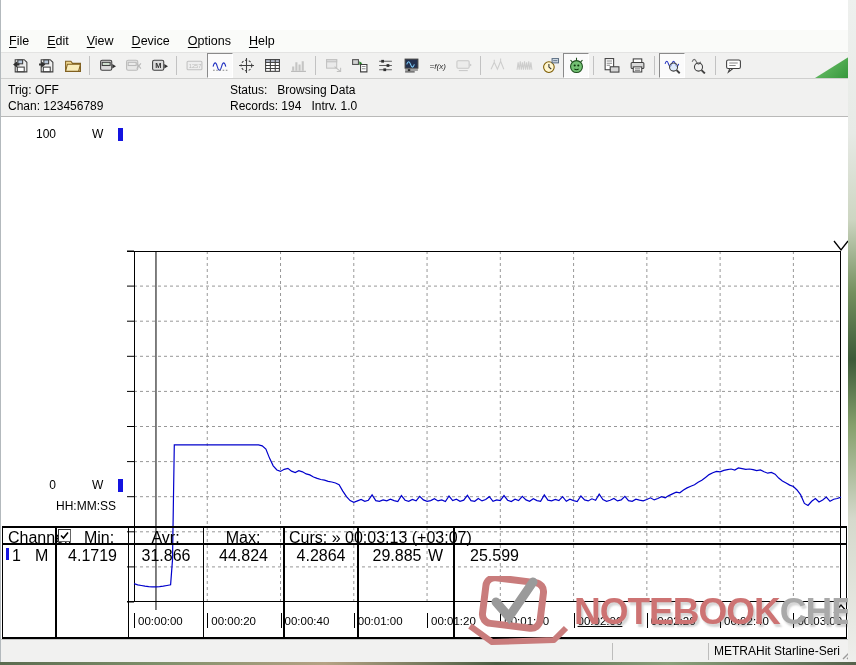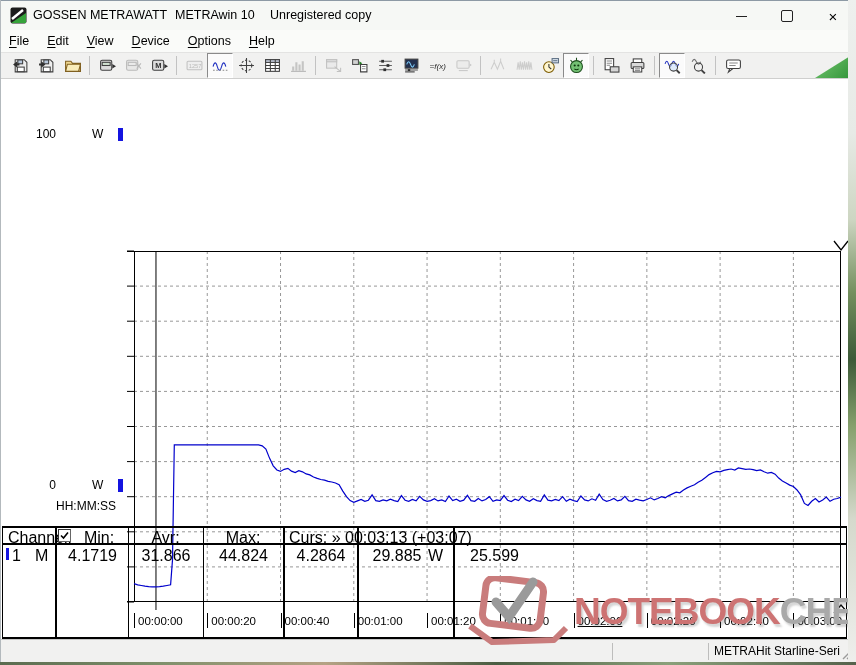--- a/index.html
+++ b/index.html
@@ -67,39 +67,20 @@
   #rightsliver{position:absolute;right:0;top:0;width:8px;height:665px;z-index:9;
     background:linear-gradient(#eef0ee 0%,#e7eae6 20%,#cdd6c2 33%,#74905e 44%,#3c5a38 54%,#85a06c 64%,#d5d9cc 78%,#efefed 100%);}
   #bottomsliver{position:absolute;left:0;top:662px;width:856px;height:3px;z-index:9;
     background:linear-gradient(90deg,#5a6b4f,#7d8f6a 18%,#b5a284 38%,#4a5d42 58%,#8aa07a 78%,#55624c);}
 </style>
 </head>
 <body>
 
 <div id="window">
 
-  <div id="titlebar">
-    <svg id="appicon" viewBox="0 0 17 17">
-      <rect x="0.5" y="0.5" width="16" height="16" rx="2" fill="#1b1b1b"></rect>
-      <path d="M1 16 L16 16 L16 6 Z" fill="#35a33a"></path>
-      <path d="M2 12 L13 3" stroke="#ffffff" stroke-width="2.4"></path>
-    </svg>
-    <span class="ttext" style="left:33px;">GOSSEN METRAWATT</span>
-    <span class="ttext" style="left:175px;">METRAwin 10</span>
-    <span class="ttext" style="left:270px;">Unregistered copy</span>
-    <div class="winbtn" id="btn-min">
-        <div class="bar"></div>
-      </div>
-    <div class="winbtn" id="btn-max">
-        <div class="box"></div>
-      </div>
-    <div class="winbtn" id="btn-close">
-        <span>×</span>
-      </div>
-  </div>
 
   <div id="menubar">
       <span class="menuitem"><u>F</u>ile</span>
       <span class="menuitem"><u>E</u>dit</span>
       <span class="menuitem"><u>V</u>iew</span>
       <span class="menuitem"><u>D</u>evice</span>
       <span class="menuitem"><u>O</u>ptions</span>
       <span class="menuitem"><u>H</u>elp</span>
     </div>
 
@@ -288,20 +269,26 @@
       <span class="tbi normal">
         <svg viewBox="0 0 16 16">
           <rect x="1.5" y="2.8" width="13" height="8" rx="1.5" fill="#fff" stroke="#404040"></rect>
           <path d="M4.5 10.8l-1.3 3.4 4.3-3.4z" fill="#fff" stroke="#404040"></path>
           <path d="M4 5.6h8M4 8h6" stroke="#8a8a8a"></path>
         </svg>
       </span>
     </div>
   <div id="tricorner"></div>
 
+  <div id="statuspanel">
+    <span class="pre" style="left:8px;top:4px;">Trig: OFF</span>
+    <span class="pre" style="left:8px;top:20px;">Chan: 123456789</span>
+    <span class="pre" style="left:230px;top:4px;">Status:   Browsing Data</span>
+    <span class="pre" style="left:230px;top:20px;">Records: 194   Intrv. 1.0</span>
+  </div>
 
   <div id="chartpanel">
     <div class="axlabel" style="left:26px;top:10px;width:30px;text-align:right;">100</div>
     <div class="axlabel" style="left:92px;top:10px;">W</div>
     <div class="bluetick" style="top:11px;"></div>
     <div class="axlabel" style="left:26px;top:361px;width:30px;text-align:right;">0</div>
     <div class="axlabel" style="left:92px;top:361px;">W</div>
     <div class="bluetick" style="top:362px;"></div>
     <svg id="plot" viewBox="0 0 707 351">
         <line x1="0" y1="315.9" x2="707" y2="315.9" stroke="#989898" stroke-dasharray="3 3" stroke-width="1"></line>

